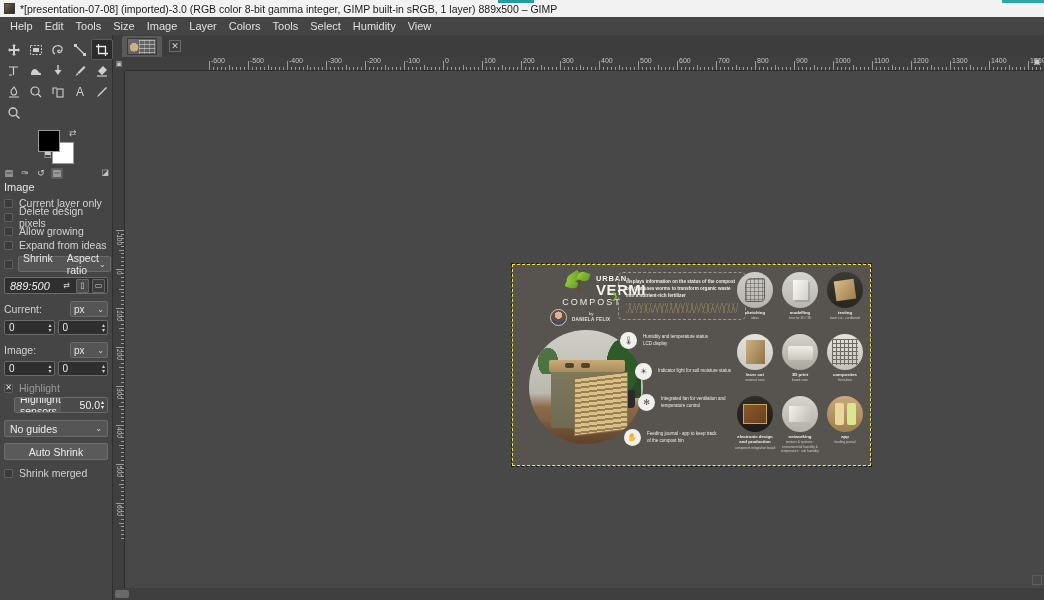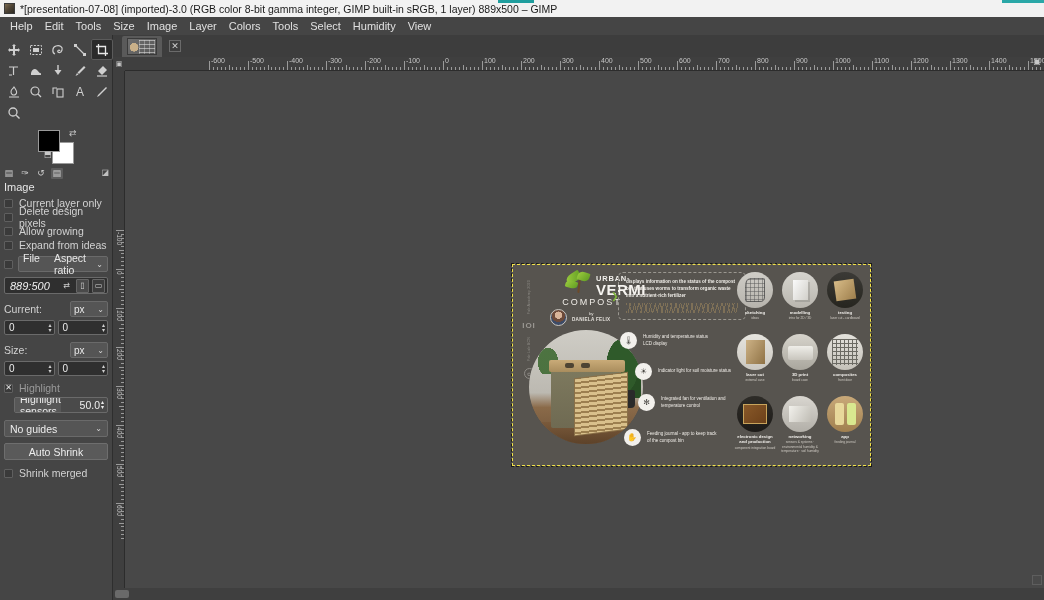--- a/index.html
+++ b/index.html
@@ -516,21 +516,21 @@
       </div>
       <div class="chkrow">
         <div class="chkbox"></div>
         <div class="chklabel">Expand from ideas</div>
       </div>
 
       <div class="fixedrow">
         <div class="chkbox"></div>
         <div class="combo">
           <div class="cv">
-            <span>File</span>
+            <span>Shrink</span>
             <span>Aspect ratio</span>
           </div>
           <span class="chev">⌄</span>
         </div>
       </div>
 
       <div class="textfield">
         <div class="tv">889:500</div>
         <div class="tfbtn">⇄</div>
         <div class="tfbtn box">▯</div>
@@ -558,21 +558,21 @@
           <span>0</span>
           <span class="arrows">
               <span>▴</span>
               <span>▾</span>
             </span>
         </div>
       </div>
 
       <div class="sectlabel">
         <div class="unitrow">
-          <span>Size:</span>
+          <span>Image:</span>
           <div class="unitcombo">
             <span>px</span>
             <span class="chev">⌄</span>
           </div>
         </div>
       </div>
       <div class="spinrow">
         <div class="spin">
           <span>0</span>
           <span class="arrows">
@@ -958,26 +958,20 @@
         <div class="rtick-v" style="top: 455.4px; width: 3px;"></div>
         <div class="rtick-v" style="top: 459.3px; width: 3px;"></div>
         <div class="rtick-v" style="top: 463.2px; width: 3px;"></div>
         <div class="rtick-v" style="top: 467.1px; width: 3px;"></div>
       </div>
 
     <div class="canvasarea">
 
       <div class="poster">
 
-        <div class="side-strip">
-          <div class="vtext">Fab Academy 2020</div>
-          <div class="bigIOI">IOI</div>
-          <div class="vtext">Fab Lab BCN</div>
-          <div class="ring">✿</div>
-        </div>
 
         <div class="logo-wrap">
           <div class="leafmark">
             <div class="leaf l1"></div>
             <div class="leaf l2"></div>
             <div class="leaf l3"></div>
             <div class="stem"></div>
           </div>
           <div class="logo-title-row">
             <div class="logo-urban">URBAN·</div>

